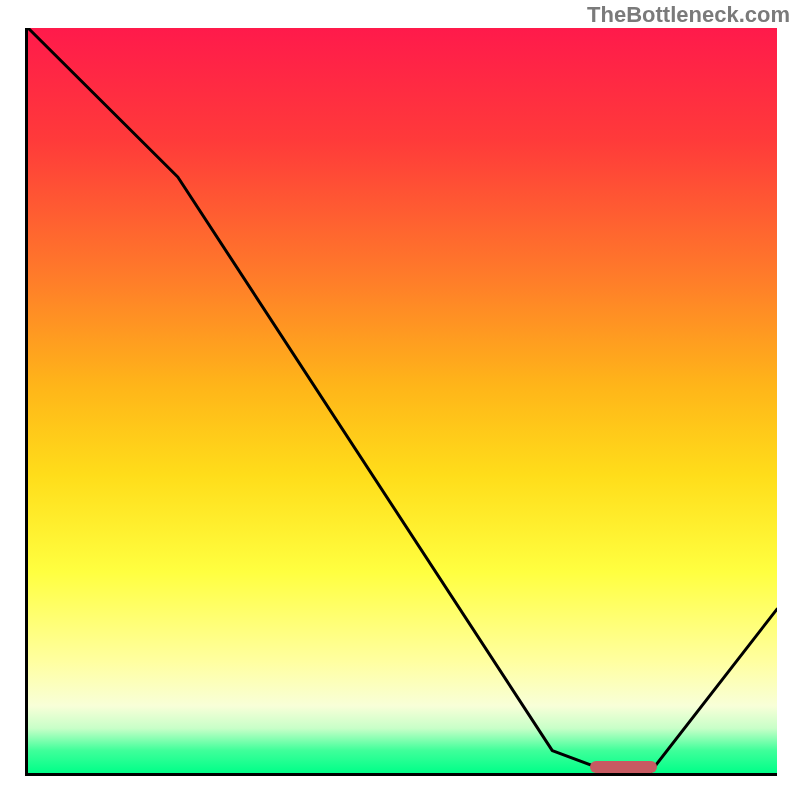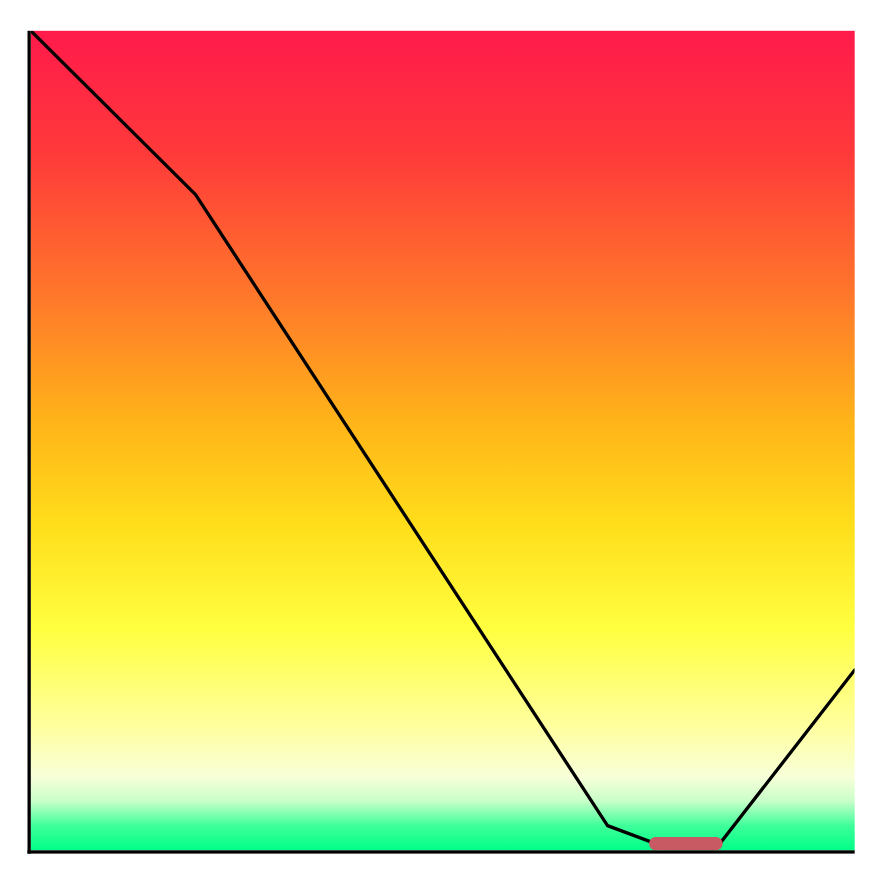--- a/index.html
+++ b/index.html
@@ -60,20 +60,21 @@
     height: 12px;
     border-radius: 6px;
     background: #c75a62;
   }
 </style>
 </head>
 <body>
 
 <div class="container">
 
+  <div class="attribution">TheBottleneck.com</div>
 
   <div class="plot-area">
 
     <svg class="curve-svg" viewBox="0 0 749 745" preserveAspectRatio="none">
       <path d="M0.0 0.0 L149.8 149.0 L524.3 722.6 L584.2 745.0 L621.7 745.0 L749.0 581.1" fill="none" stroke="#000000" stroke-width="3" stroke-linecap="round" stroke-linejoin="round"></path>
     </svg>
 
     <div class="marker" style="left: 561.75px; width: 67.41px; bottom: 0px; background: rgb(199, 90, 98);"></div>
 
   </div>

